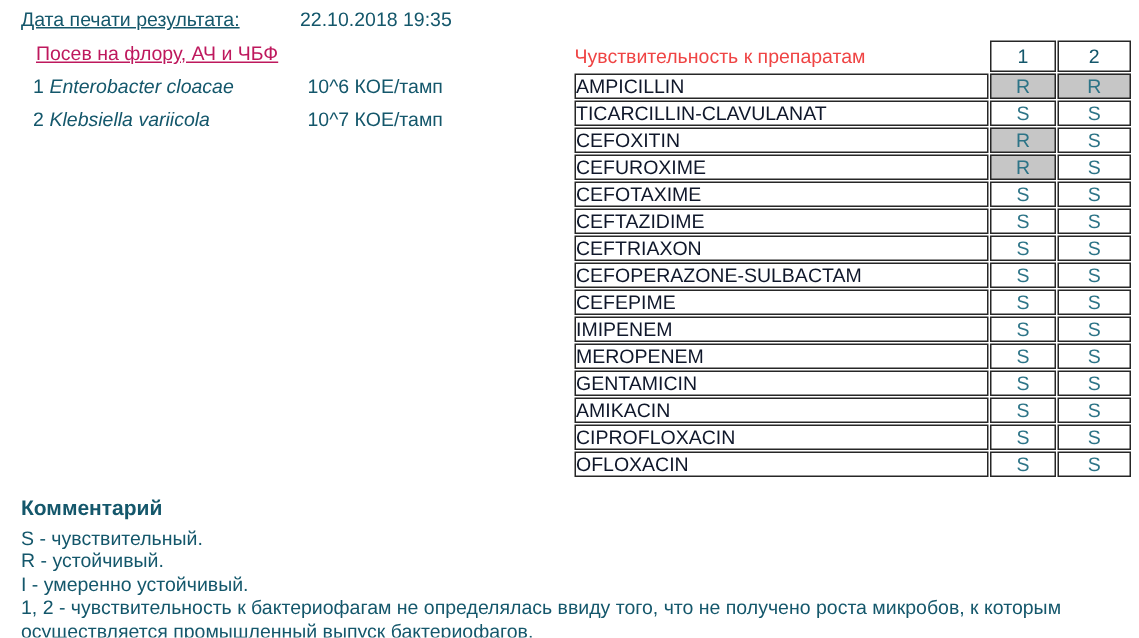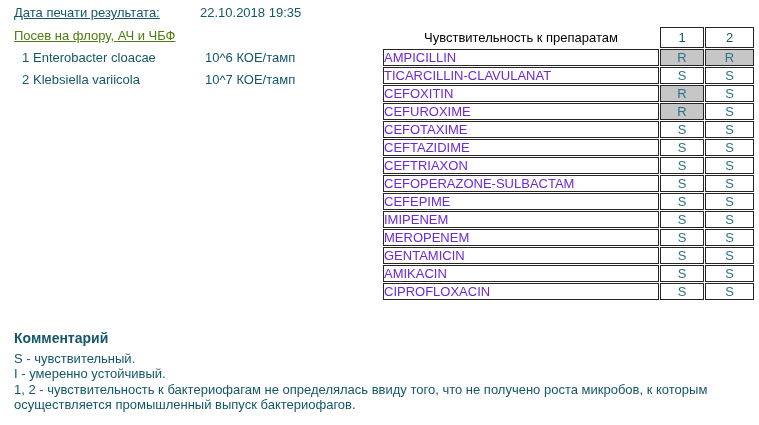--- a/index.html
+++ b/index.html
@@ -25,22 +25,22 @@
   }
   .date-label {
     display: inline-block;
     width: 186px;
     text-decoration: underline;
   }
   
   .culture-link {
     position: absolute;
     top: 28px;
-    left: 14px;
-    color: #4d7c0f;
+    left: 24px;
+    color: #be185d;
     text-decoration: underline;
     white-space: nowrap;
     cursor: pointer;
   }
   
   .organisms {
     position: absolute;
     top: 50px;
     left: 22px;
   }
@@ -48,59 +48,60 @@
     height: 22px;
     white-space: nowrap;
   }
   .org-num {
     display: inline-block;
     width: 11px;
   }
   .org-name {
     display: inline-block;
     width: 172px;
+    font-style: italic;
   }
   
   .sens-wrap {
     position: absolute;
     top: 26px;
     left: 382px;
   }
   table.sens {
     border-collapse: separate;
     border-spacing: 1px 1px;
   }
   table.sens th, table.sens td {
     font-weight: normal;
     font-size: 13px;
     padding: 0;
   }
   th.t-title {
     border: none;
     width: 276px;
-    text-align: center;
+    text-align: left;
     height: 19px;
-    color: #000000;
+    color: #ef4444;
     margin-top: 43px;
   }
   th.col-num {
     border: 1px solid #262626;
     text-align: center;
     height: 19px;
     color: #14576b;
   }
   th.c1 { width: 42px; }
   th.c2 { width: 47px; }
   td.drug {
     border: 1px solid #262626;
     height: 15px;
     line-height: 15px;
     padding-left: 3px;
     white-space: nowrap;
-    color: #6d28d9;
+    color: #0f172a;
   }
   td.val {
     border: 1px solid #262626;
     text-align: center;
     height: 15px;
     line-height: 15px;
     color: #2d7487;
   }
   td.val.hl {
     background: #c6c6c6;
@@ -210,26 +211,32 @@
           <tr>
             <td class="drug">AMIKACIN</td>
             <td class="val">S</td>
             <td class="val">S</td>
           </tr>
           <tr>
             <td class="drug">CIPROFLOXACIN</td>
             <td class="val">S</td>
             <td class="val">S</td>
           </tr>
+          <tr>
+            <td class="drug">OFLOXACIN</td>
+            <td class="val">S</td>
+            <td class="val">S</td>
+          </tr>
         </tbody>
     </table>
   </div>
 
   <div class="comments">
     <div class="c-title">Комментарий</div>
     <div id="legend">
         <div class="legend-line">S - чувствительный.</div>
+        <div class="legend-line">R - устойчивый.</div>
         <div class="legend-line">I - умеренно устойчивый.</div>
       </div>
     <div class="note">1, 2 - чувствительность к бактериофагам не определялась ввиду того, что не получено роста микробов, к которым осуществляется промышленный выпуск бактериофагов.</div>
   </div>
 
 </div>
 
 </body></html>

